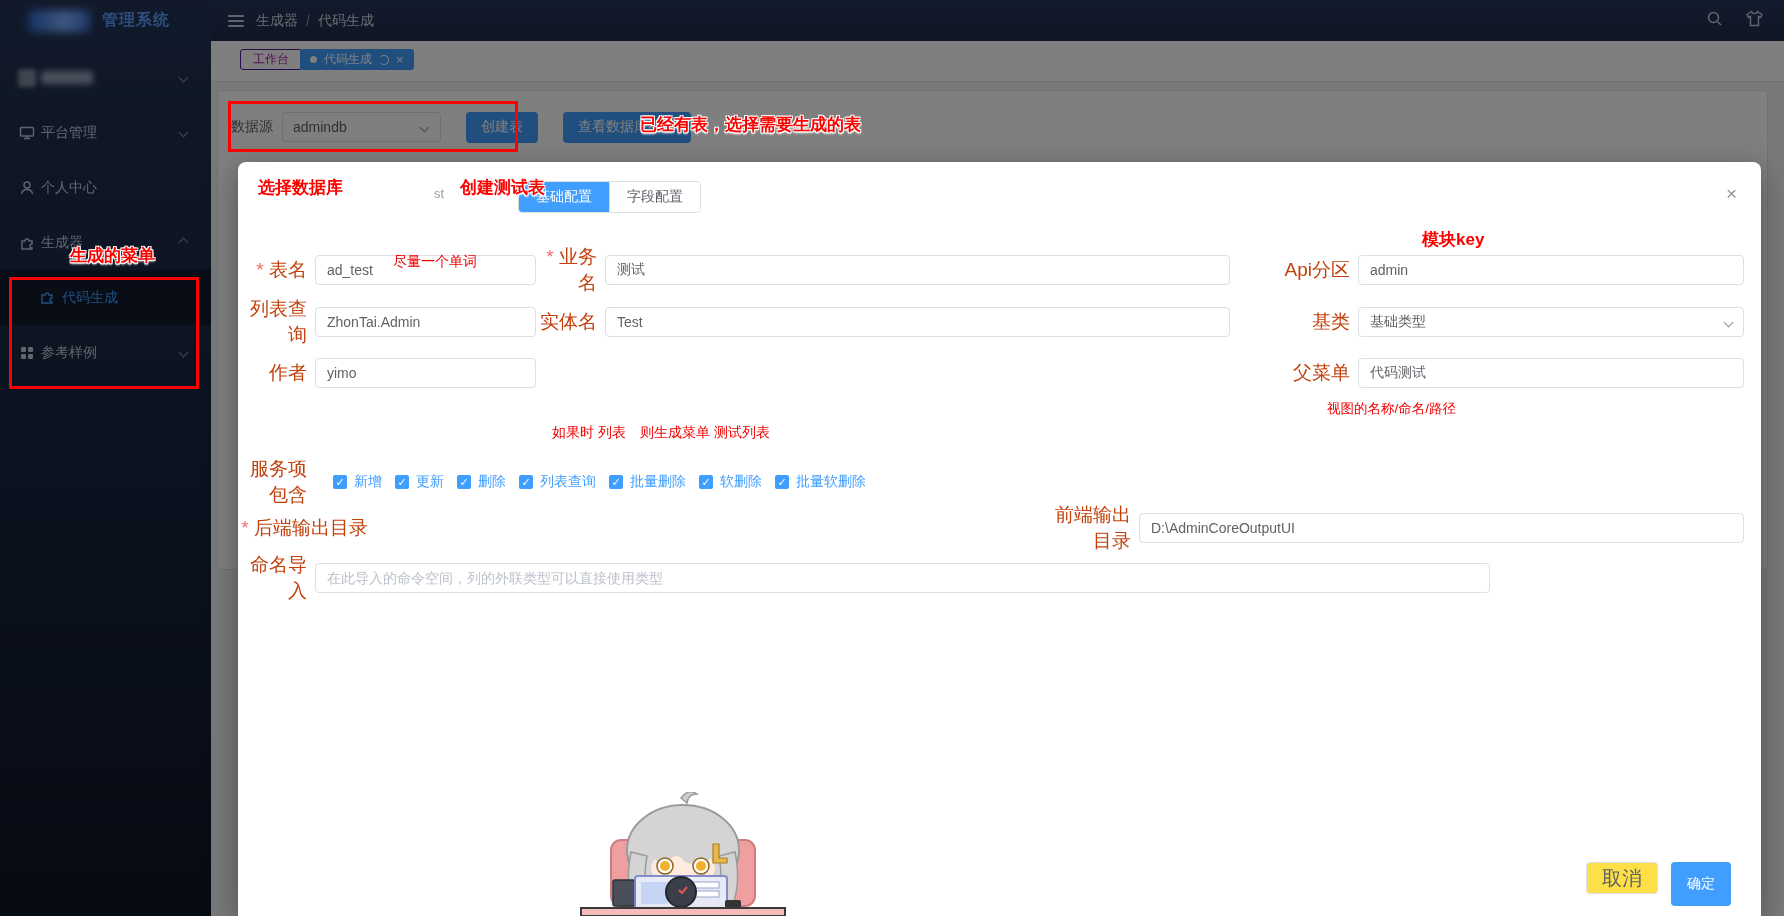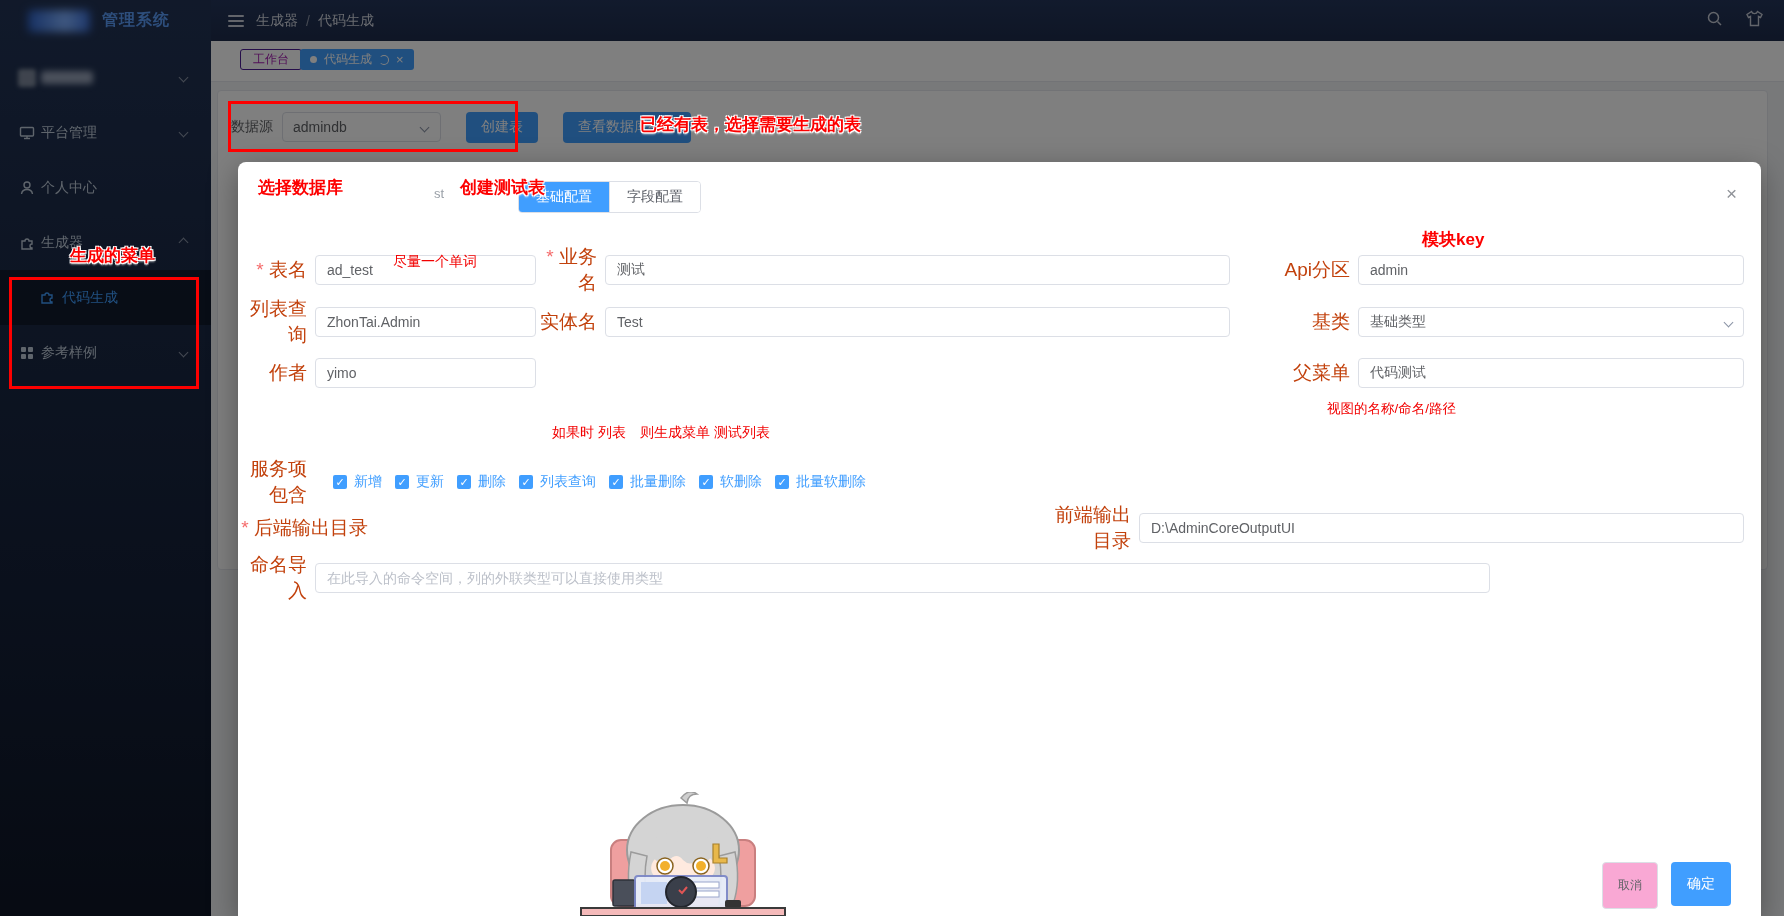--- a/index.html
+++ b/index.html
@@ -89,22 +89,22 @@
   .selwrap { position:relative; }
   .selwrap .chev { position:absolute; right:12px; top:12px; }
 
   .cbgroup { display:flex; gap:13px; align-items:center; margin-left:26px; }
   .cbitem { display:flex; align-items:center; gap:7px; cursor:pointer; }
   .cbbox { width:14px; height:14px; background:#409eff; border-radius:2px; color:#fff; font-size:11px;
     display:flex; align-items:center; justify-content:center; line-height:1; }
   .cblabel { font-size:14px; color:#409eff; }
 
   .dlg-footer { position:absolute; top:700px; right:30px; display:flex; gap:13px; }
-  .btn-cancel { height:47px; padding:0 15px; background:#f9a8d4; border:1px solid #dcdfe6; border-radius:4px;
-    color:#606266; font-size:12px; cursor:pointer; }
+  .btn-cancel { height:32px; padding:0 15px; background:#fde047; border:1px solid #dcdfe6; border-radius:4px;
+    color:#606266; font-size:20px; cursor:pointer; }
   .btn-ok { height:44px; padding:0 16px; background:#409eff; border:none; border-radius:4px;
     color:#fff; font-size:14px; cursor:pointer; }
 
   .mascot { position:absolute; left:335px; top:630px; width:220px; height:124px; }
 
   
   .anno { position:absolute; z-index:30; pointer-events:none; }
   .rect-anno { border:3px solid #fd0000; }
   .txt-anno { color:#fd0000; font-weight:bold; font-size:17px; white-space:nowrap;
     text-shadow:-1px -1px 0 #fff,1px -1px 0 #fff,-1px 1px 0 #fff,1px 1px 0 #fff,0 2px 2px rgba(255,255,255,.8); }

